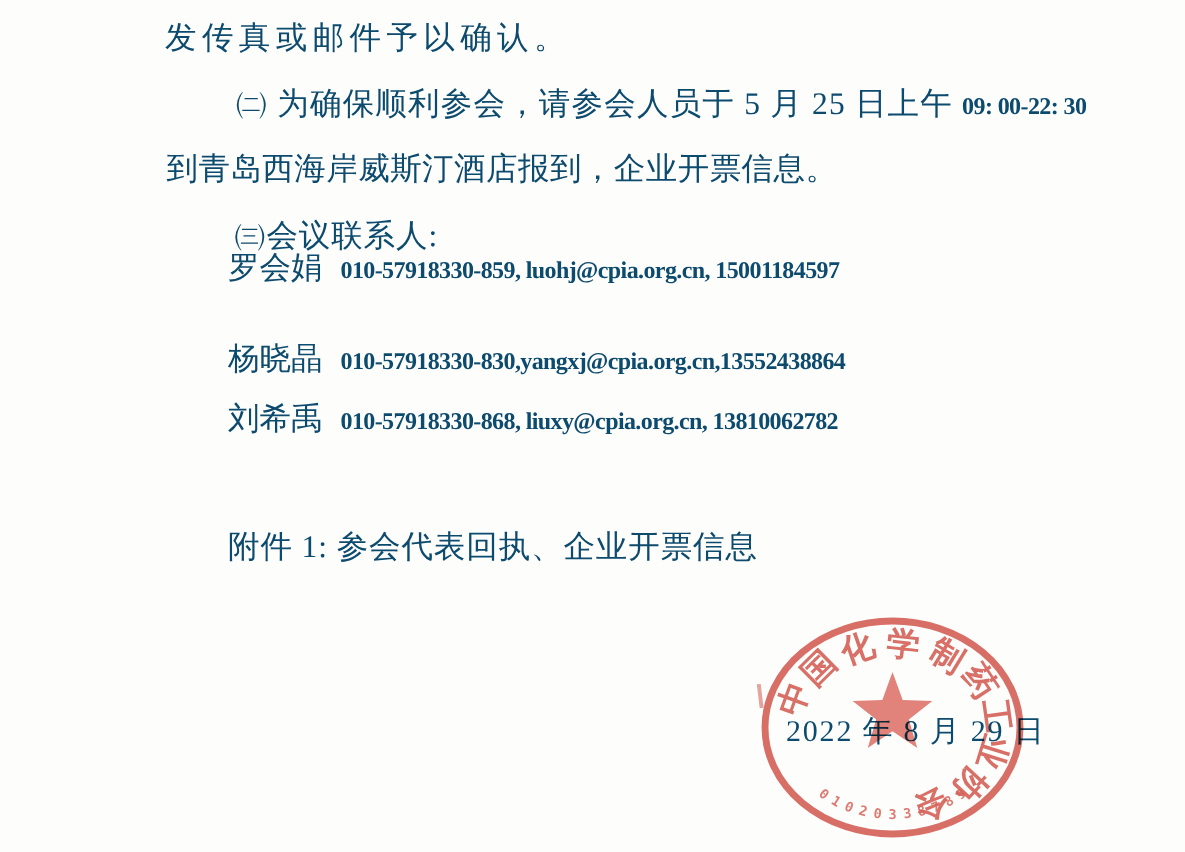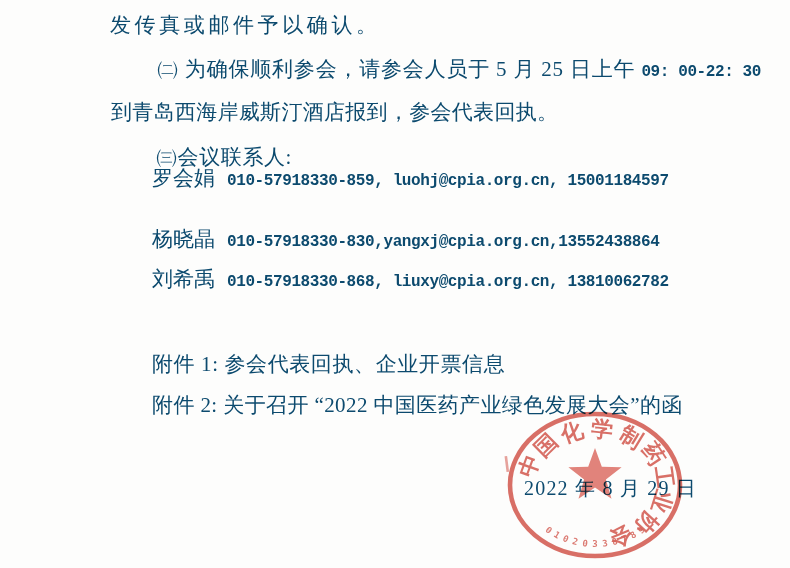--- a/index.html
+++ b/index.html
@@ -20,21 +20,21 @@
   .l2{top:57px;left:157px;letter-spacing:0.8px;}
   .l3{top:100px;left:111px;letter-spacing:0.3px;}
   .l4{top:145px;left:156px;letter-spacing:0.6px;}
   .c1{top:166px;left:152px;}
   .c2{top:227px;left:152px;}
   .c3{top:267px;left:152px;}
   .a1{top:352px;left:152px;letter-spacing:0.6px;}
   .a2{top:393px;left:152px;letter-spacing:0.4px;}
   .date-line{top:477px;left:524px;font-size:20px;letter-spacing:1.2px;z-index:1;}
   .mono{
-    font-family:Liberation Mono, monospace;
+    font-family:Liberation Serif, serif;
     font-size:16px;letter-spacing:-0.4px;
     font-weight:600;
   }
   .cname{display:inline-block;width:63px;margin-right:12px;letter-spacing:0;}
   .seal{
     position:absolute;left:507px;top:411px;width:176px;height:148px;
     z-index:2;mix-blend-mode:multiply;opacity:0.84;overflow:visible;
   }
   .seal-ring{fill:none;stroke:#d0473c;stroke-width:4.6px;opacity:0.93;}
   .seal-star{fill:#d9584c;opacity:0.88;}
@@ -50,33 +50,32 @@
 </style>
 </head>
 <body>
 
 <div class="page" style="background: rgb(253, 253, 252); color: #0c4a6e;">
 
   <div class="ln l1">发传真或邮件予以确认。</div>
 
   <div class="ln l2"><span>㈡ 为确保顺利参会，请参会人员于 5 月 25 日上午 </span><span class="mono">09: 00-22: 30</span></div>
 
-  <div class="ln l3">到青岛西海岸威斯汀酒店报到，参会代表回执。</div>
+  <div class="ln l3">到青岛西海岸威斯汀酒店报到，企业开票信息。</div>
 
   <div class="ln l4">㈢会议联系人:</div>
 
   <div class="ln c1"><span class="cname">罗会娟</span><span class="mono">010-57918330-859, luohj@cpia.org.cn, 15001184597</span></div>
 
   <div class="ln c2"><span class="cname">杨晓晶</span><span class="mono">010-57918330-830,yangxj@cpia.org.cn,13552438864</span></div>
 
   <div class="ln c3"><span class="cname">刘希禹</span><span class="mono">010-57918330-868, liuxy@cpia.org.cn, 13810062782</span></div>
 
   <div class="ln a1">附件 1: 参会代表回执、企业开票信息</div>
 
-  <div class="ln a2">附件 2: 关于召开 “2022 中国医药产业绿色发展大会”的函</div>
 
   <div class="ln date-line">2022 年 8 月 29 日</div>
 
   <svg class="seal" viewBox="0 0 176 148" xmlns="http://www.w3.org/2000/svg">
     <ellipse class="seal-ring" cx="88" cy="74" rx="85" ry="71" stroke="#d0473c"></ellipse>
     <polygon class="seal-star" points="88,37 94.8,55.7 114.6,56.3 98.9,68.6 104.5,87.7 88,76.5 71.5,87.7 77.1,68.6 61.4,56.3 81.2,55.7" fill="#d9584c"></polygon>
     <g>
         <text x="22.2" y="54.8" text-anchor="middle" dominant-baseline="central" transform="rotate(290.0 22.2 54.8)" fill="#d0473c" class="ring-char">中</text>
         <text x="38.8" y="34.2" text-anchor="middle" dominant-baseline="central" transform="rotate(315.3 38.8 34.2)" fill="#d0473c" class="ring-char">国</text>
         <text x="64.8" y="21.2" text-anchor="middle" dominant-baseline="central" transform="rotate(340.7 64.8 21.2)" fill="#d0473c" class="ring-char">化</text>

